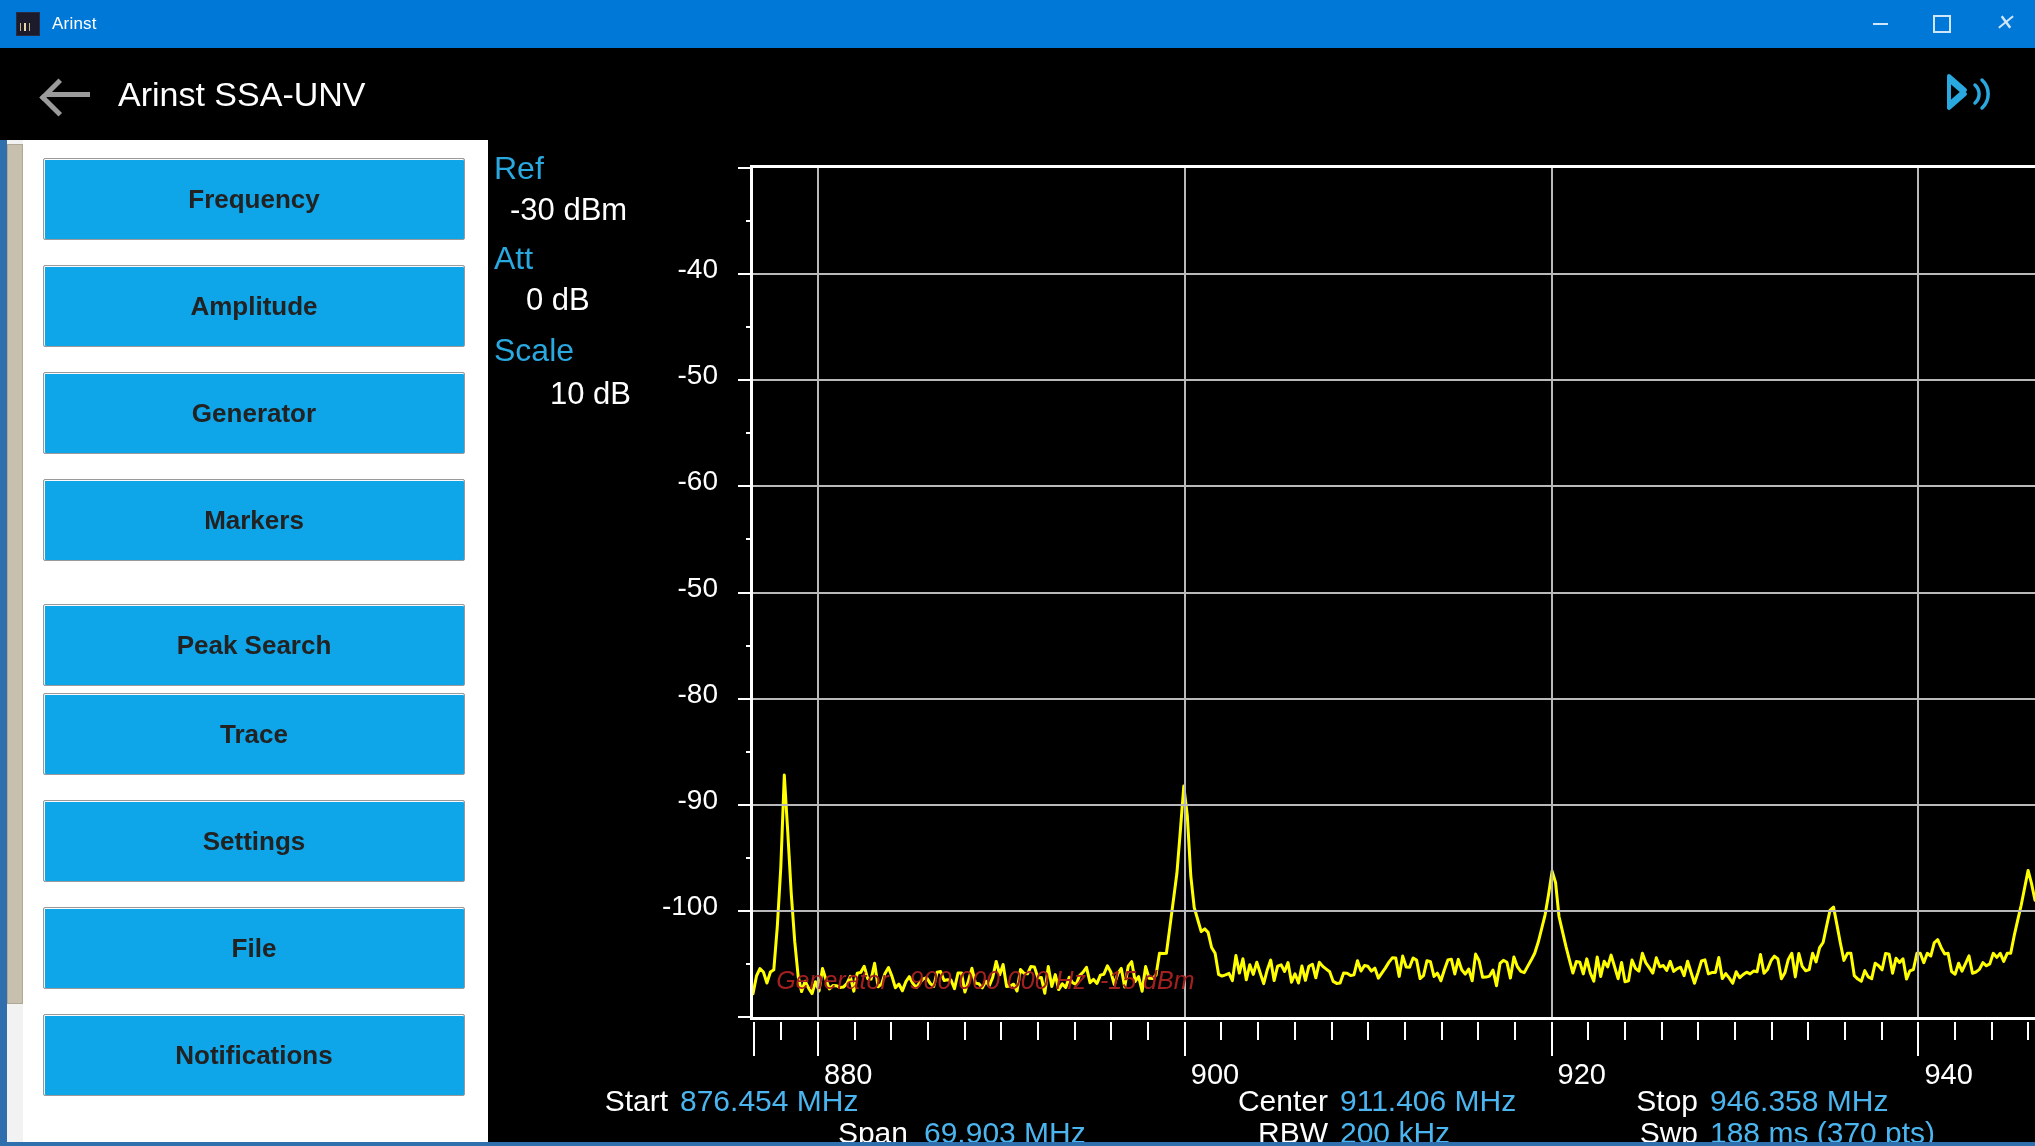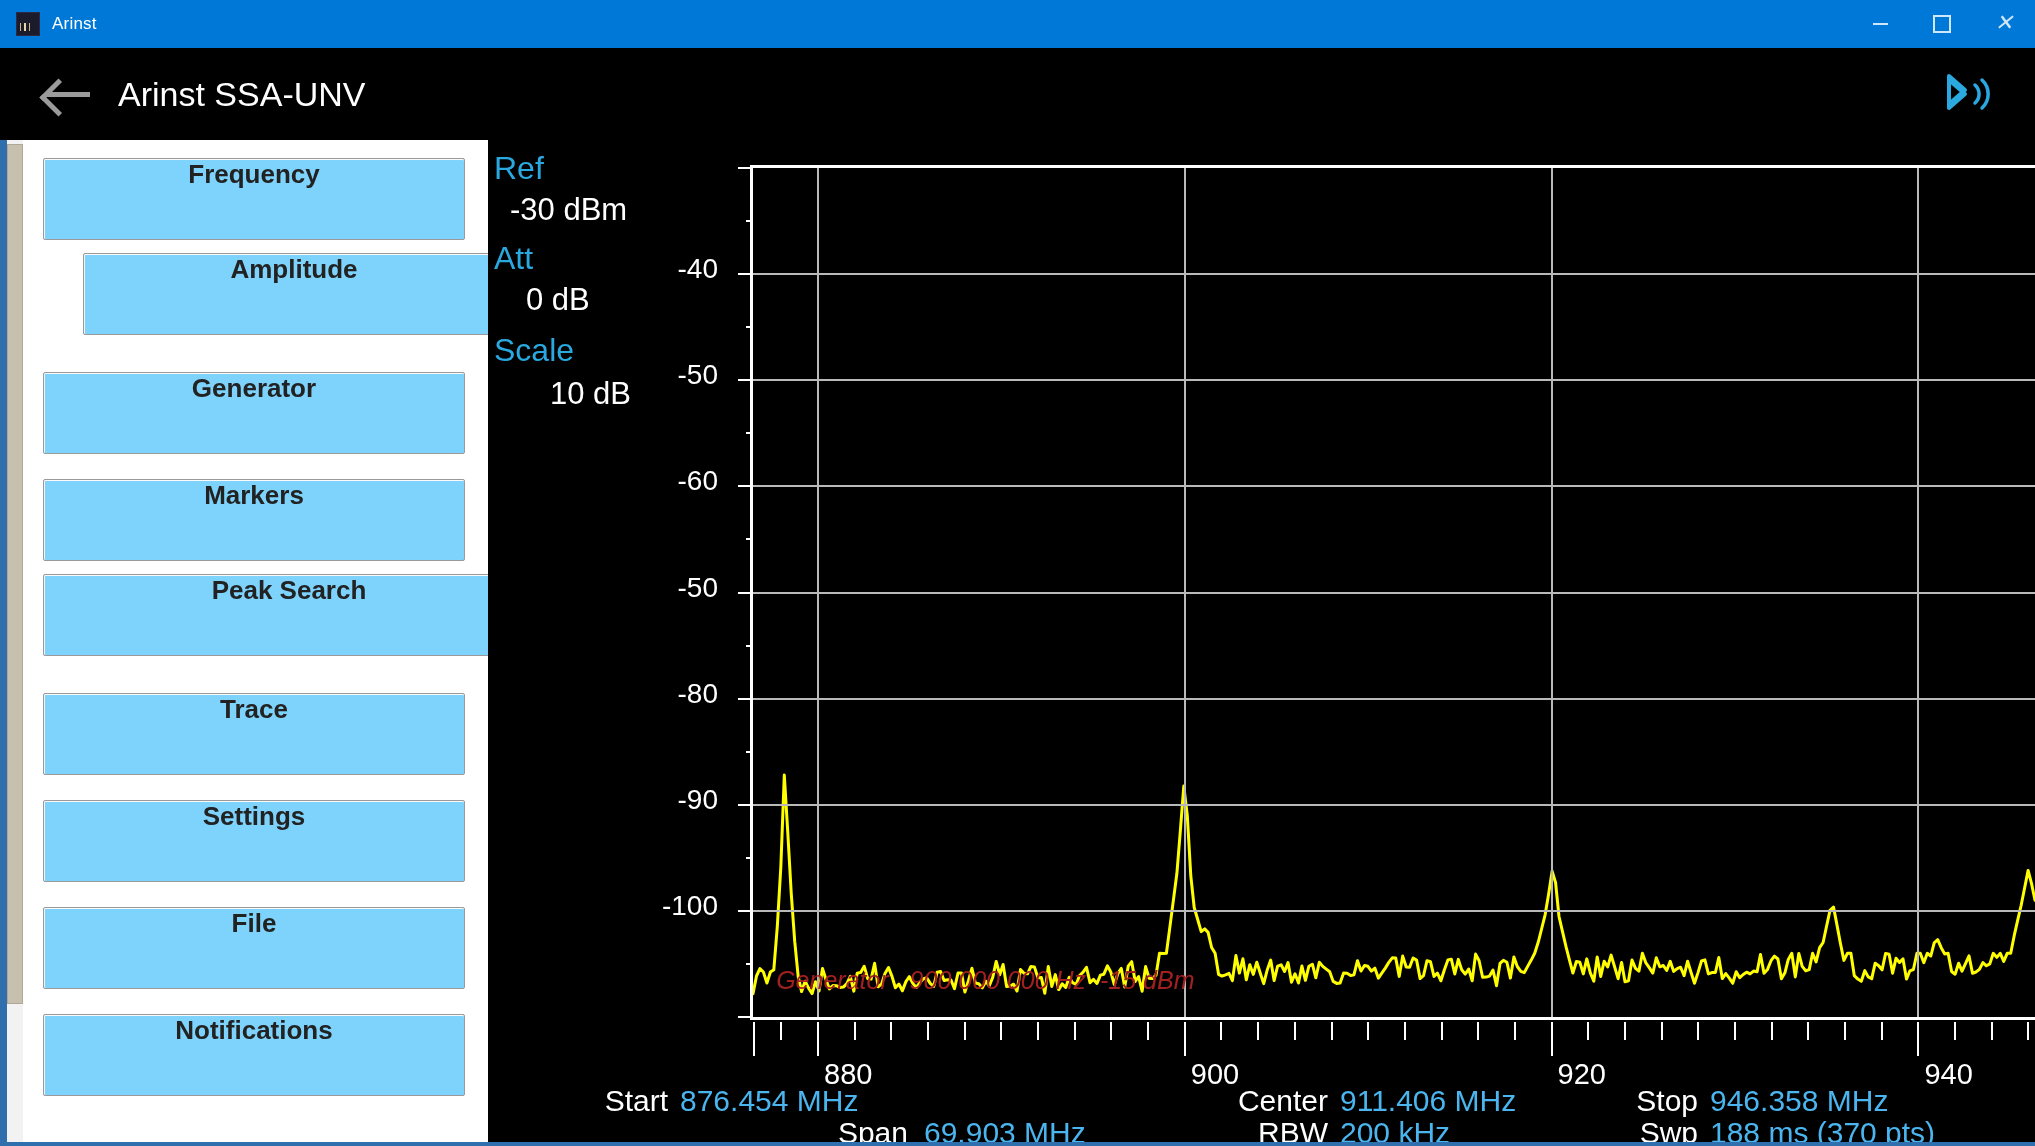--- a/index.html
+++ b/index.html
@@ -37,24 +37,24 @@
   #app-title{color:#fff;font-size:34px;margin-left:24px;font-weight:400;}
   #bt-icon{margin-left:auto;margin-right:42px;width:58px;height:46px;}
 
   
   #leftborder{position:absolute;left:0;top:140px;width:7px;height:1006px;background:#2f6fae;}
   #scrollbar{position:absolute;left:7px;top:140px;width:16px;height:1006px;background:#f2f2f2;}
   #scrollthumb{position:absolute;left:7px;top:144px;width:16px;height:860px;
                background:#c8c0ae;border:1px solid #b0a893;box-sizing:border-box;}
   #sidebar{position:absolute;left:23px;top:140px;width:465px;height:1006px;
            background:#fff;overflow:hidden;}
-  .sb-btn{position:absolute;left:20px;width:420px;height:80px;background:#7dd3fc;
+  .sb-btn{position:absolute;left:20px;width:420px;height:80px;background:#0ea5e9;
           border:1px solid #9a9a9a;border-radius:2px;
           box-shadow: inset 0 1px 0 #fafafa, inset 1px 0 0 #f4f4f4;
-          display:flex;justify-content:center;cursor:default;}
+          display:flex;align-items:center;justify-content:center;cursor:default;}
   .sb-btn span{color:#222;font-size:26px;font-weight:bold;}
 
   
   #spectrum{position:absolute;left:488px;top:140px;width:1547px;height:1006px;background:#000;}
 
   
   .lbl-cy{position:absolute;color:#29a9e0;font-size:32px;}
   .val-wh{position:absolute;color:#fff;font-size:31px;}
 
   
@@ -120,30 +120,30 @@
   </div>
 
   <div id="leftborder"></div>
   <div id="scrollbar"></div>
   <div id="scrollthumb"></div>
 
   <div id="sidebar">
       <div class="sb-btn" style="top: 18px;">
         <span>Frequency</span>
       </div>
-      <div class="sb-btn" style="top: 113px; margin-left: 40px;">
+      <div class="sb-btn" style="top: 125px;">
         <span>Amplitude</span>
       </div>
       <div class="sb-btn" style="top: 232px;">
         <span>Generator</span>
       </div>
       <div class="sb-btn" style="top: 339px;">
         <span>Markers</span>
       </div>
-      <div class="sb-btn" style="top: 434px; padding-left: 35px;">
+      <div class="sb-btn" style="top: 464px;">
         <span>Peak Search</span>
       </div>
       <div class="sb-btn" style="top: 553px;">
         <span>Trace</span>
       </div>
       <div class="sb-btn" style="top: 767px;">
         <span>File</span>
       </div>
       <div class="sb-btn" style="top: 660px;">
         <span>Settings</span>

